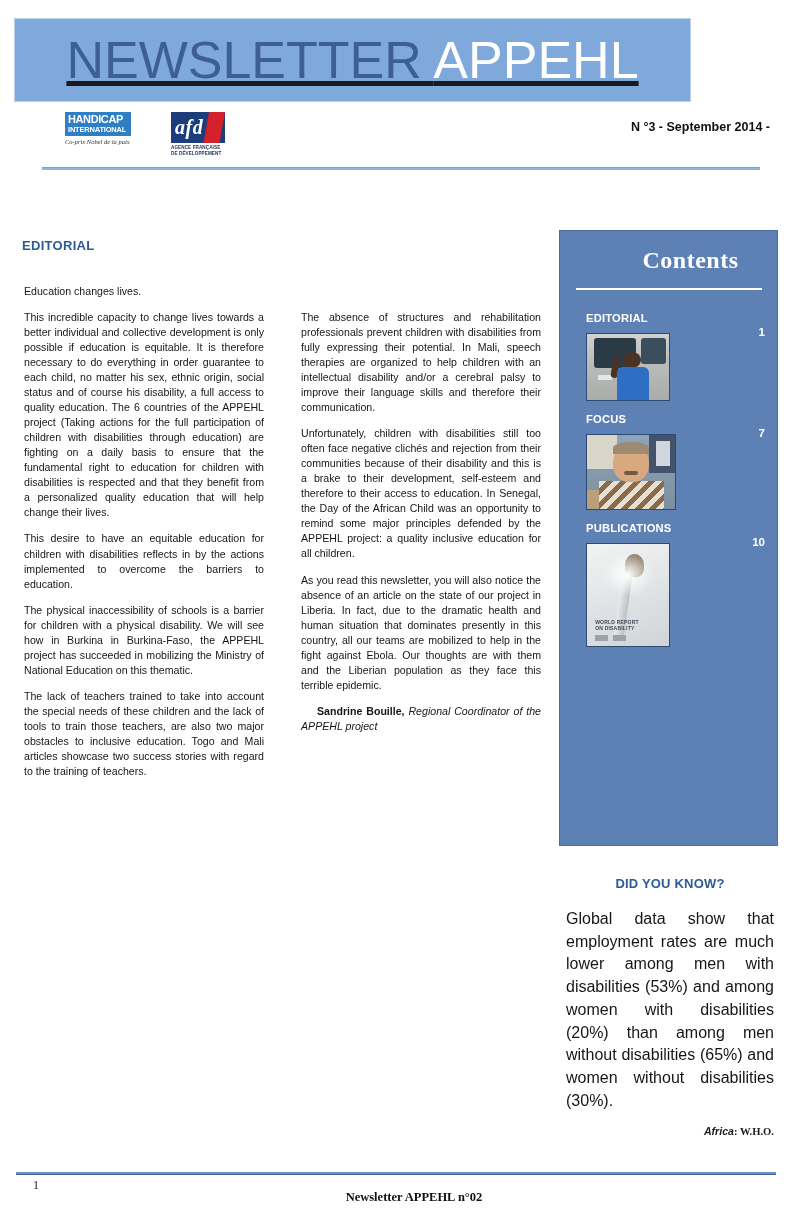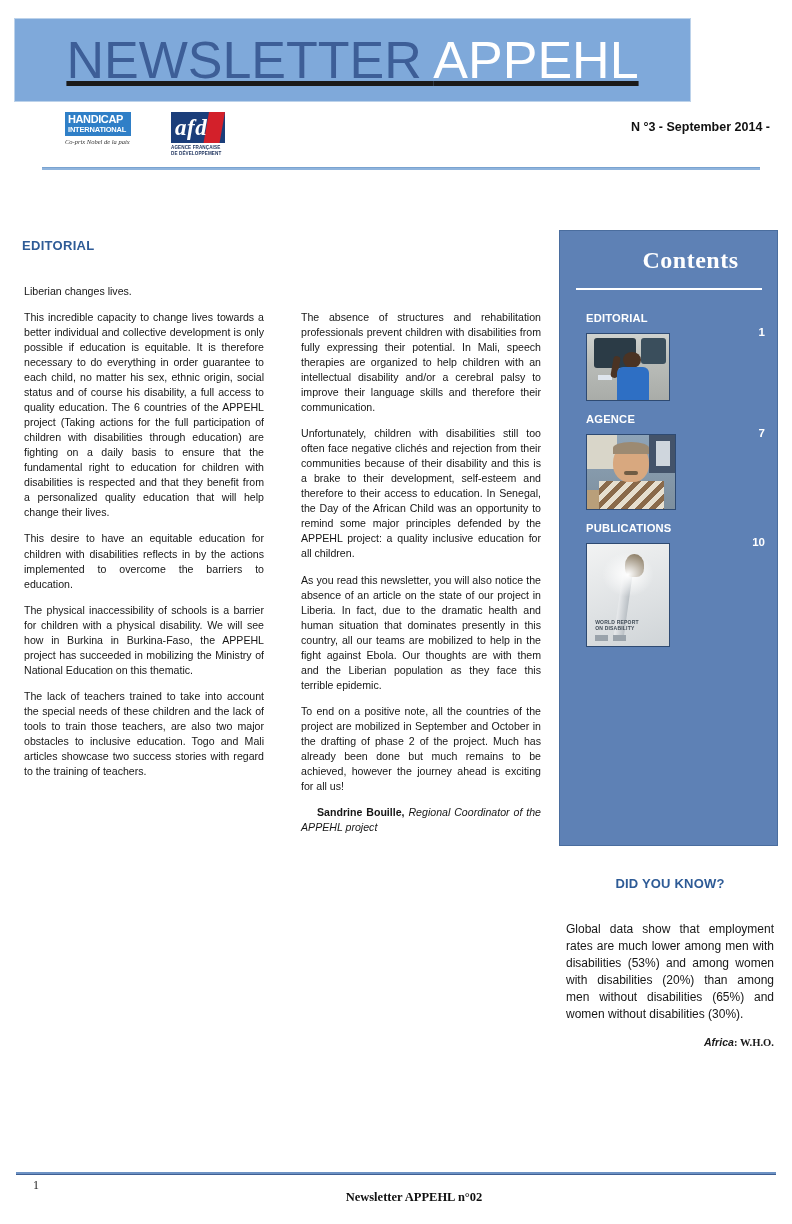--- a/index.html
+++ b/index.html
@@ -68,21 +68,21 @@
     background: #1b3e7a;
     position: relative;
     overflow: hidden;
     display: flex;
     align-items: center;
   }
   .logo-afd .afd-letters {
     color: #ffffff;
     font-family: "Liberation Serif", serif;
     font-style: italic;
-    font-size: 23px;
+    font-size: 20px;
     font-weight: bold;
     padding-left: 4px;
     letter-spacing: 0.5px;
     z-index: 2;
   }
   .logo-afd .afd-red {
     position: absolute;
     right: 0; top: 0;
     width: 16px; height: 100%;
     background: #d3202a;
@@ -258,22 +258,22 @@
     width: 208px;
   }
   .dyk-title {
     text-align: center;
     color: #2e5b96;
     font-size: 13px;
     font-weight: bold;
     letter-spacing: 0.2px;
   }
   .dyk-body {
-    margin-top: 30px;
-    font-size: 12px;
+    margin-top: 17px;
+    font-size: 16px;
     line-height: 1.42;
     text-align: justify;
     color: #161616;
   }
   .dyk-source {
     margin-top: 13px;
     text-align: right;
     font-size: 10.6px;
   }
   .dyk-source .s-label { font-weight: bold; font-style: italic; }
@@ -342,32 +342,31 @@
   <div class="issue-line">N °3 - September 2014 -</div>
 </div>
 
 <div class="subtitle-wrap">
   <div class="subtitle-rule"></div>
 </div>
 
 <div class="editorial-heading">EDITORIAL</div>
 
 <div class="col col-left">
-  <p>Liberian changes lives.</p>
+  <p>Education changes lives.</p>
   <p>This incredible capacity to change lives towards a better individual and collective development is only possible if education is equitable. It is therefore necessary to do everything in order guarantee to each child, no matter his sex, ethnic origin, social status and of course his disability, a full access to quality education. The 6 countries of the APPEHL project (Taking actions for the full participation of children with disabilities through education) are fighting on a daily basis to ensure that the fundamental right to education for children with disabilities is respected and that they benefit from a personalized quality education that will help change their lives.</p>
   <p>This desire to have an equitable education for children with disabilities reflects in by the actions implemented to overcome the barriers to education.</p>
   <p>The physical inaccessibility of schools is a barrier for children with a physical disability. We will see how in Burkina in Burkina-Faso, the APPEHL project has succeeded in mobilizing the Ministry of National Education on this thematic.</p>
   <p>The lack of teachers trained to take into account the special needs of these children and the lack of tools to train those teachers, are also two major obstacles to inclusive education. Togo and Mali articles showcase two success stories with regard to the training of teachers.</p>
 </div>
 
 <div class="col col-mid">
   <p>The absence of structures and rehabilitation professionals prevent children with disabilities from fully expressing their potential. In Mali, speech therapies are organized to help children with an intellectual disability and/or a cerebral palsy to improve their language skills and therefore their communication.</p>
   <p>Unfortunately, children with disabilities still too often face negative clichés and rejection from their communities because of their disability and this is a brake to their development, self-esteem and therefore to their access to education. In Senegal, the Day of the African Child was an opportunity to remind some major principles defended by the APPEHL project: a quality inclusive education for all children.</p>
   <p>As you read this newsletter, you will also notice the absence of an article on the state of our project in Liberia. In fact, due to the dramatic health and human situation that dominates presently in this country, all our teams are mobilized to help in the fight against Ebola. Our thoughts are with them and the Liberian population as they face this terrible epidemic.</p>
-  <p>To end on a positive note, all the countries of the project are mobilized in September and October in the drafting of phase 2 of the project. Much has already been done but much remains to be achieved, however the journey ahead is exciting for all us!</p>
   <p class="signature">
     <span class="sig-name">Sandrine Bouille,</span><span class="sig-role"> Regional Coordinator of the APPEHL project</span>
   </p>
 </div>
 
 <div class="contents">
   <div class="contents-title">Contents</div>
   <div class="contents-rule"></div>
 
   <div class="toc">
@@ -382,21 +381,21 @@
           <span class="plate"></span>
             <span class="arm"></span>
           <span class="head"></span>
             <span class="torso"></span>
         </div>
       </div>
     </div>
 
 
     <div class="toc-entry">
-      <span class="toc-label">AGENCE</span>
+      <span class="toc-label">FOCUS</span>
       <span class="toc-page">7</span>
       <div class="toc-thumb thumb-c">
         <div class="art art-man">
           <span class="wallL"></span>
             <span class="wallR"></span>
             <span class="frame"></span>
           <span class="desk"></span>
             <span class="shirt"></span>
           <span class="head"></span>
             <span class="hair"></span>

